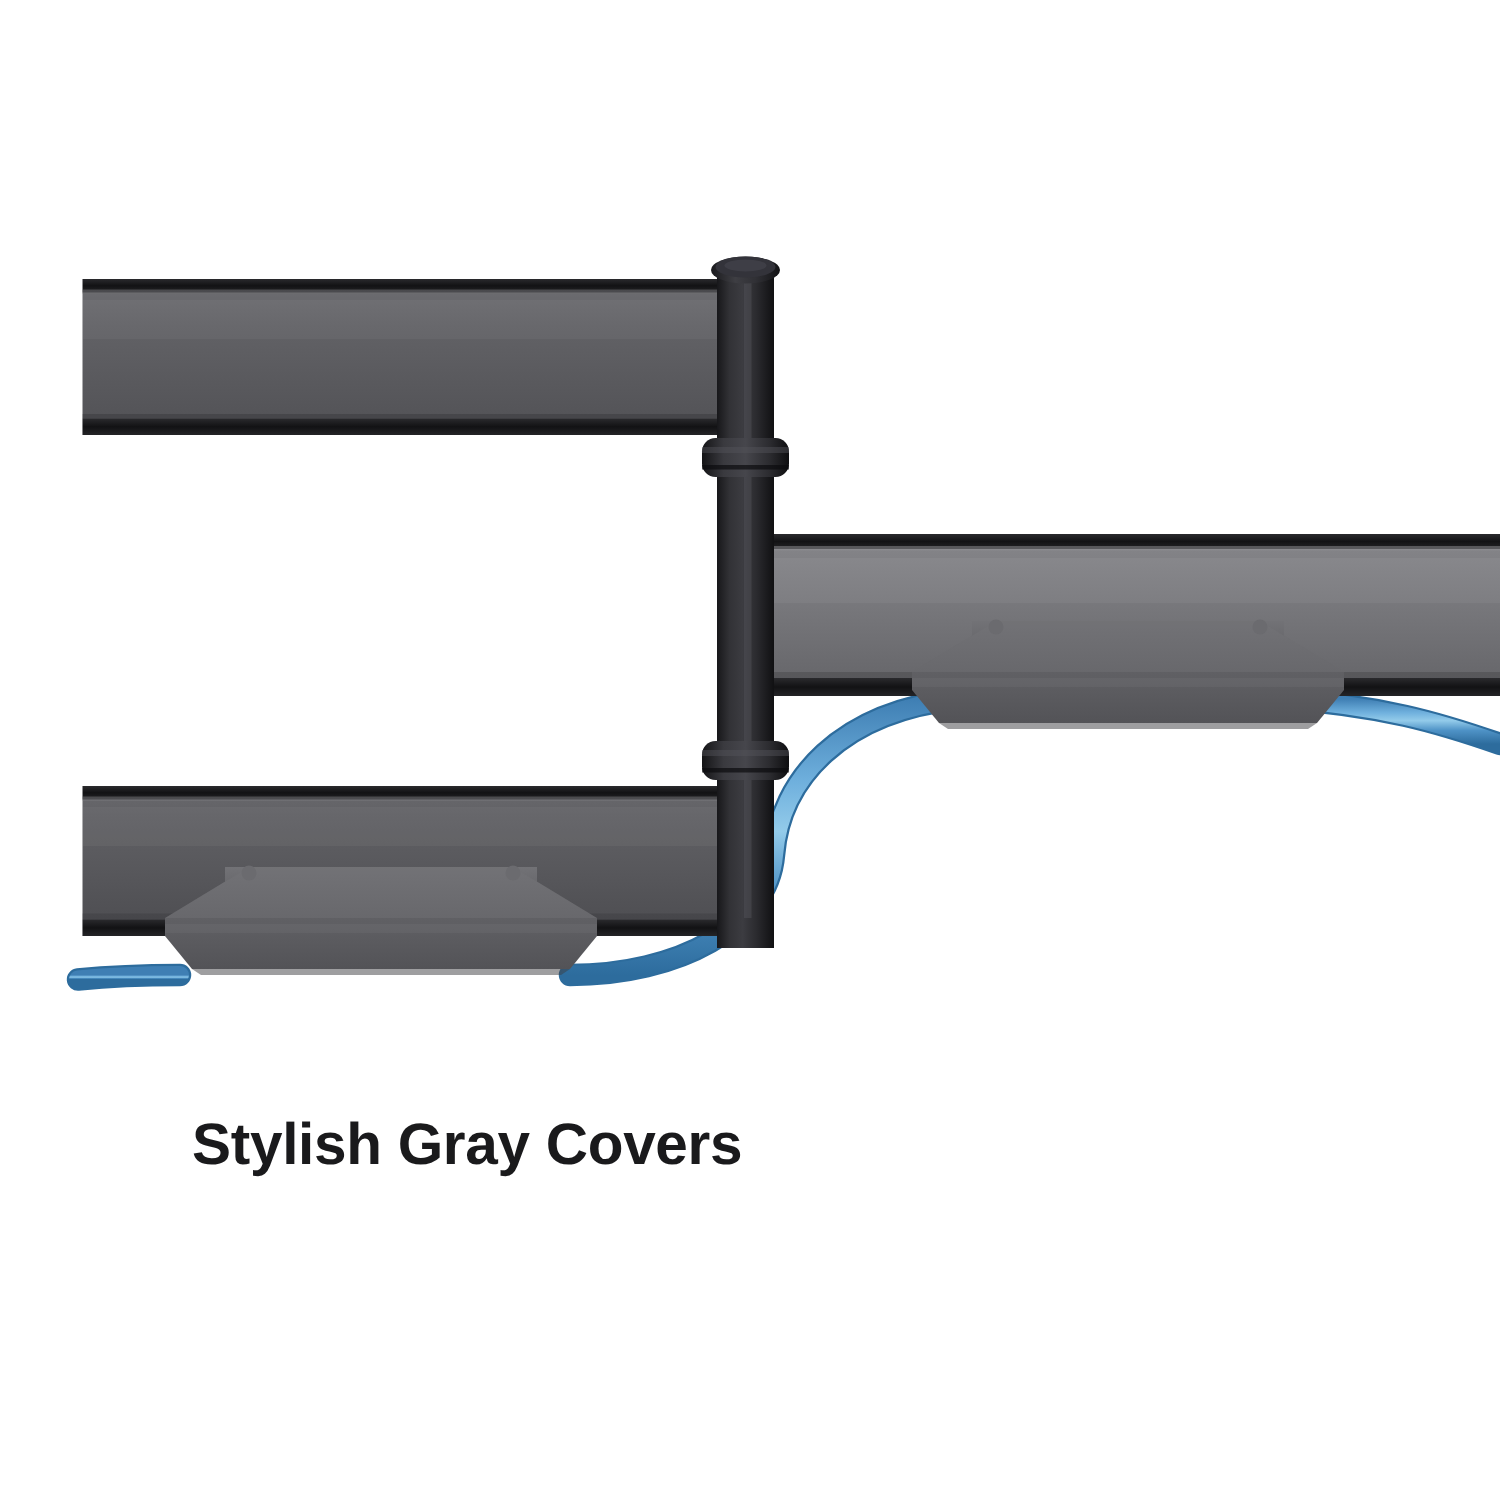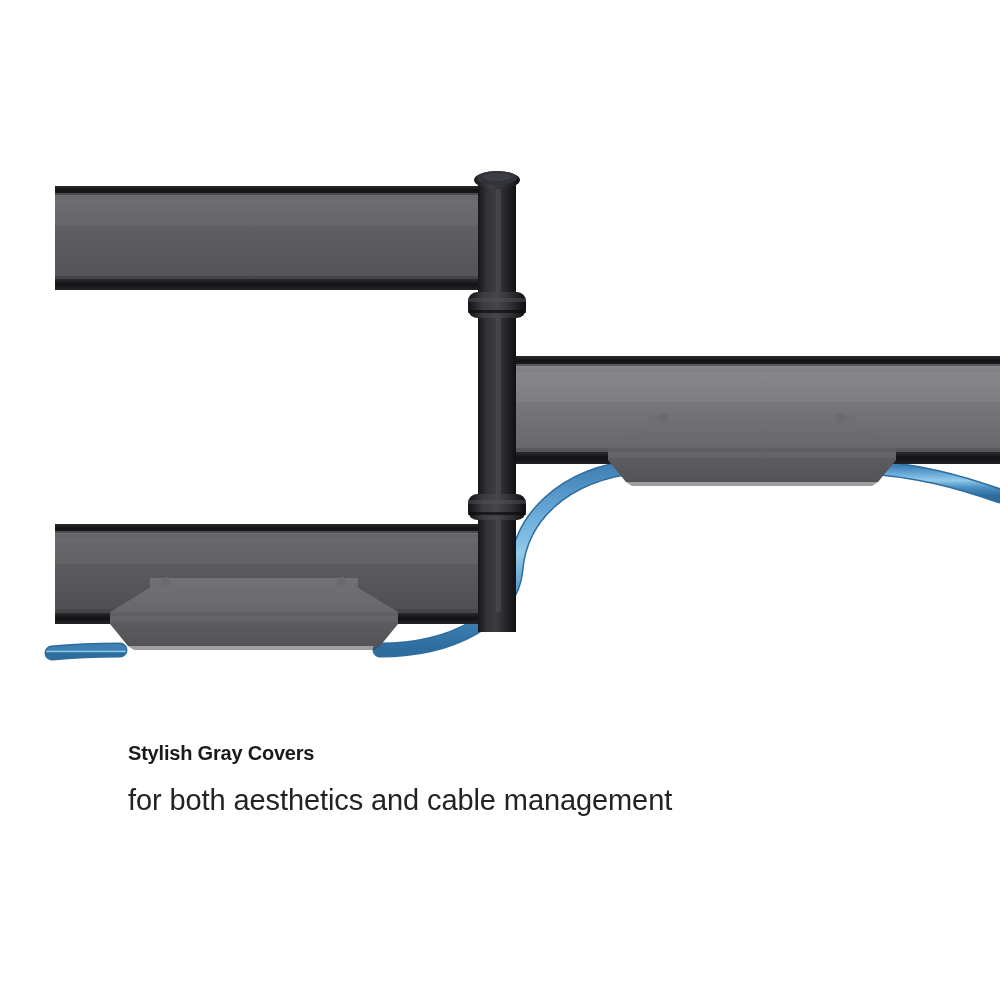--- a/index.html
+++ b/index.html
@@ -32,21 +32,21 @@
     top: 726px;
     width: 1000px;
     height: 120px;
   }
   .headline {
     position: absolute;
     left: 128px;
     top: 16px;
     margin: 0;
     font-family: "Liberation Sans", sans-serif;
-    font-size: 20px;
+    font-size: 39px;
     font-weight: bold;
     letter-spacing: -0.2px;
     color: #1a1a1c;
     white-space: nowrap;
     text-align: right;
   }
   .subhead {
     position: absolute;
     left: 128px;
     top: 58px;
@@ -236,16 +236,15 @@
         <rect x="468" y="494" width="58" height="26" rx="9" fill="url(#collarGrad)"></rect>
         <rect x="468" y="500" width="58" height="4" fill="#55555c" opacity="0.45"></rect>
         <rect x="468" y="512" width="58" height="3" fill="#0c0c0e" opacity="0.7"></rect>
       </g>
     </g>
 
   </svg>
 
   <div id="caption-block">
     <p class="headline">Stylish Gray Covers</p>
-    <p class="subhead">for both aesthetics and cable management</p>
   </div>
 
 </div>
 
 </body></html>

